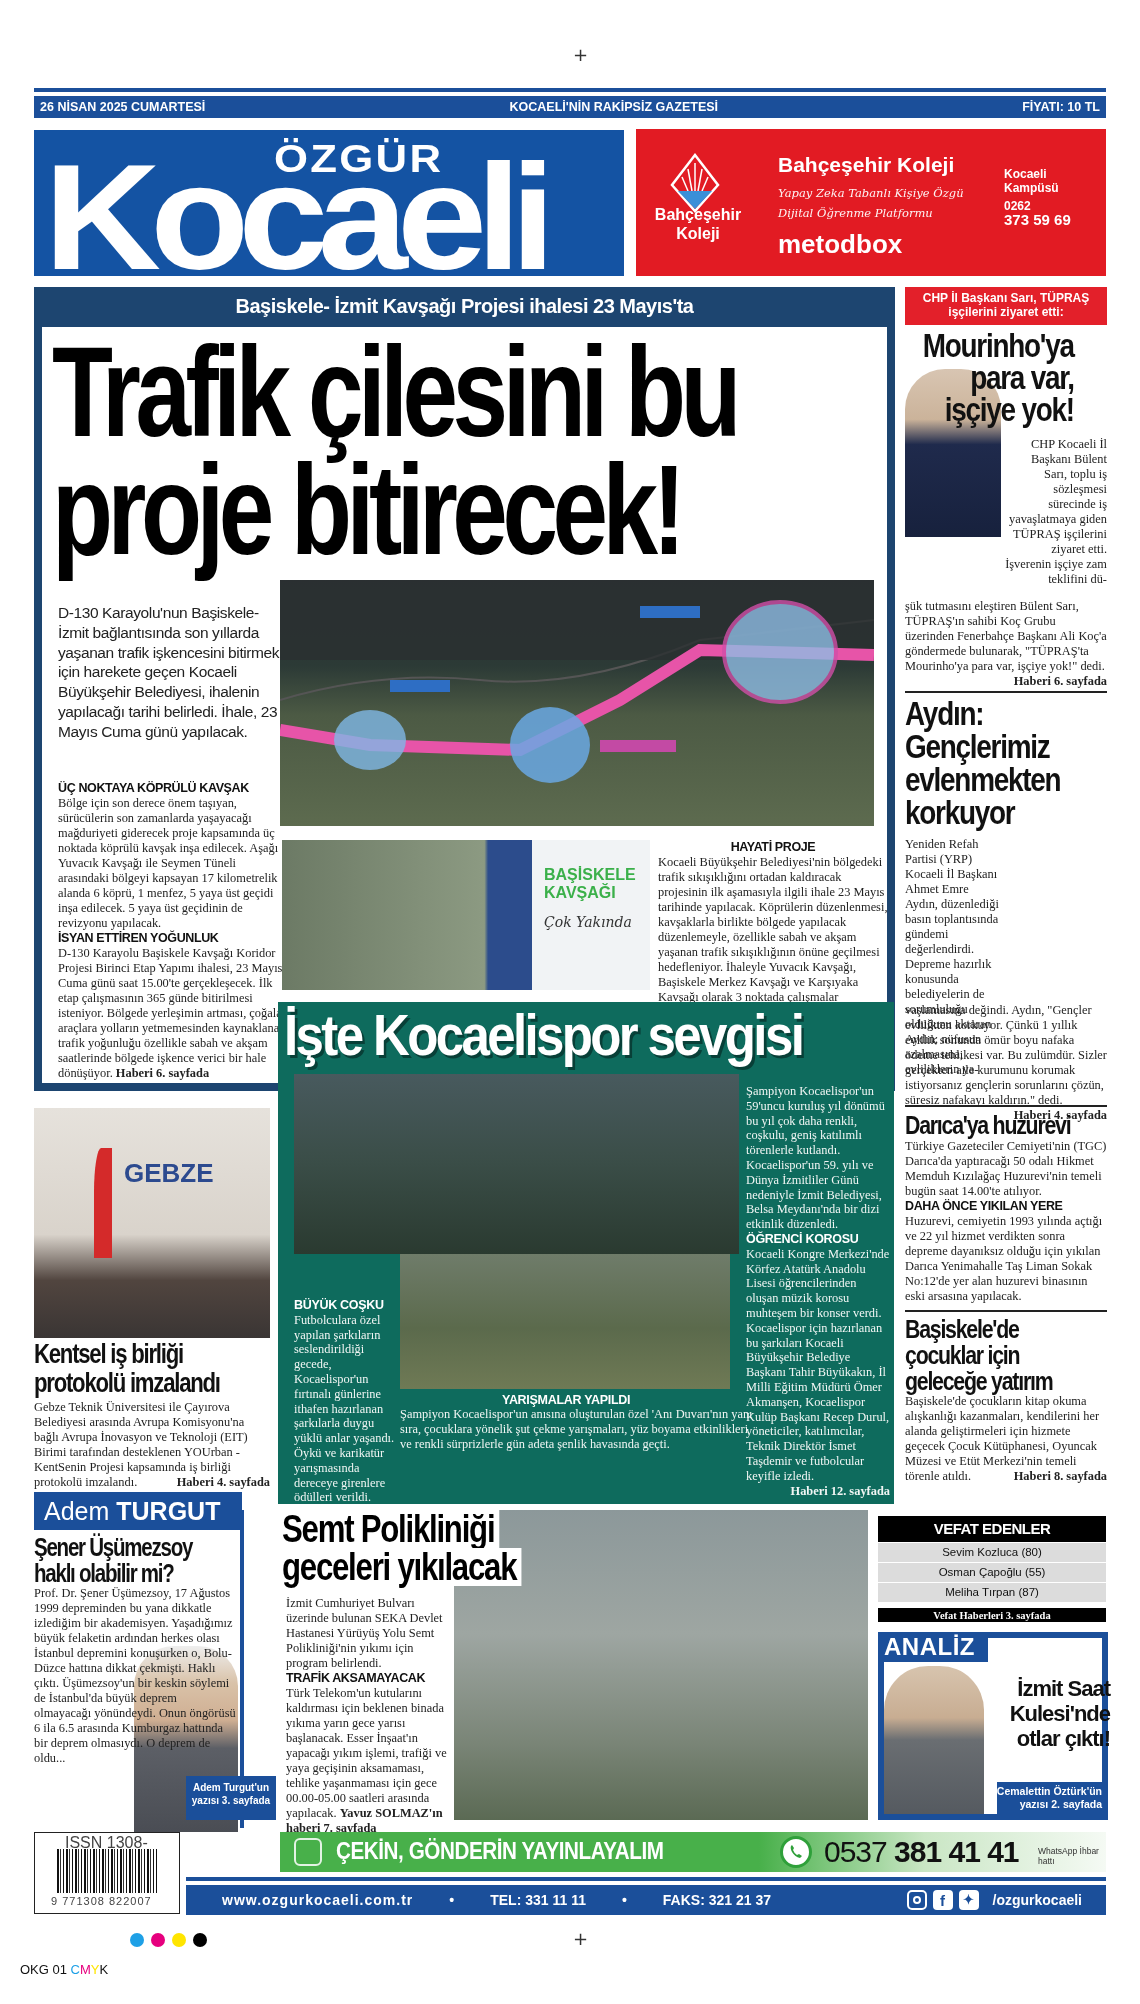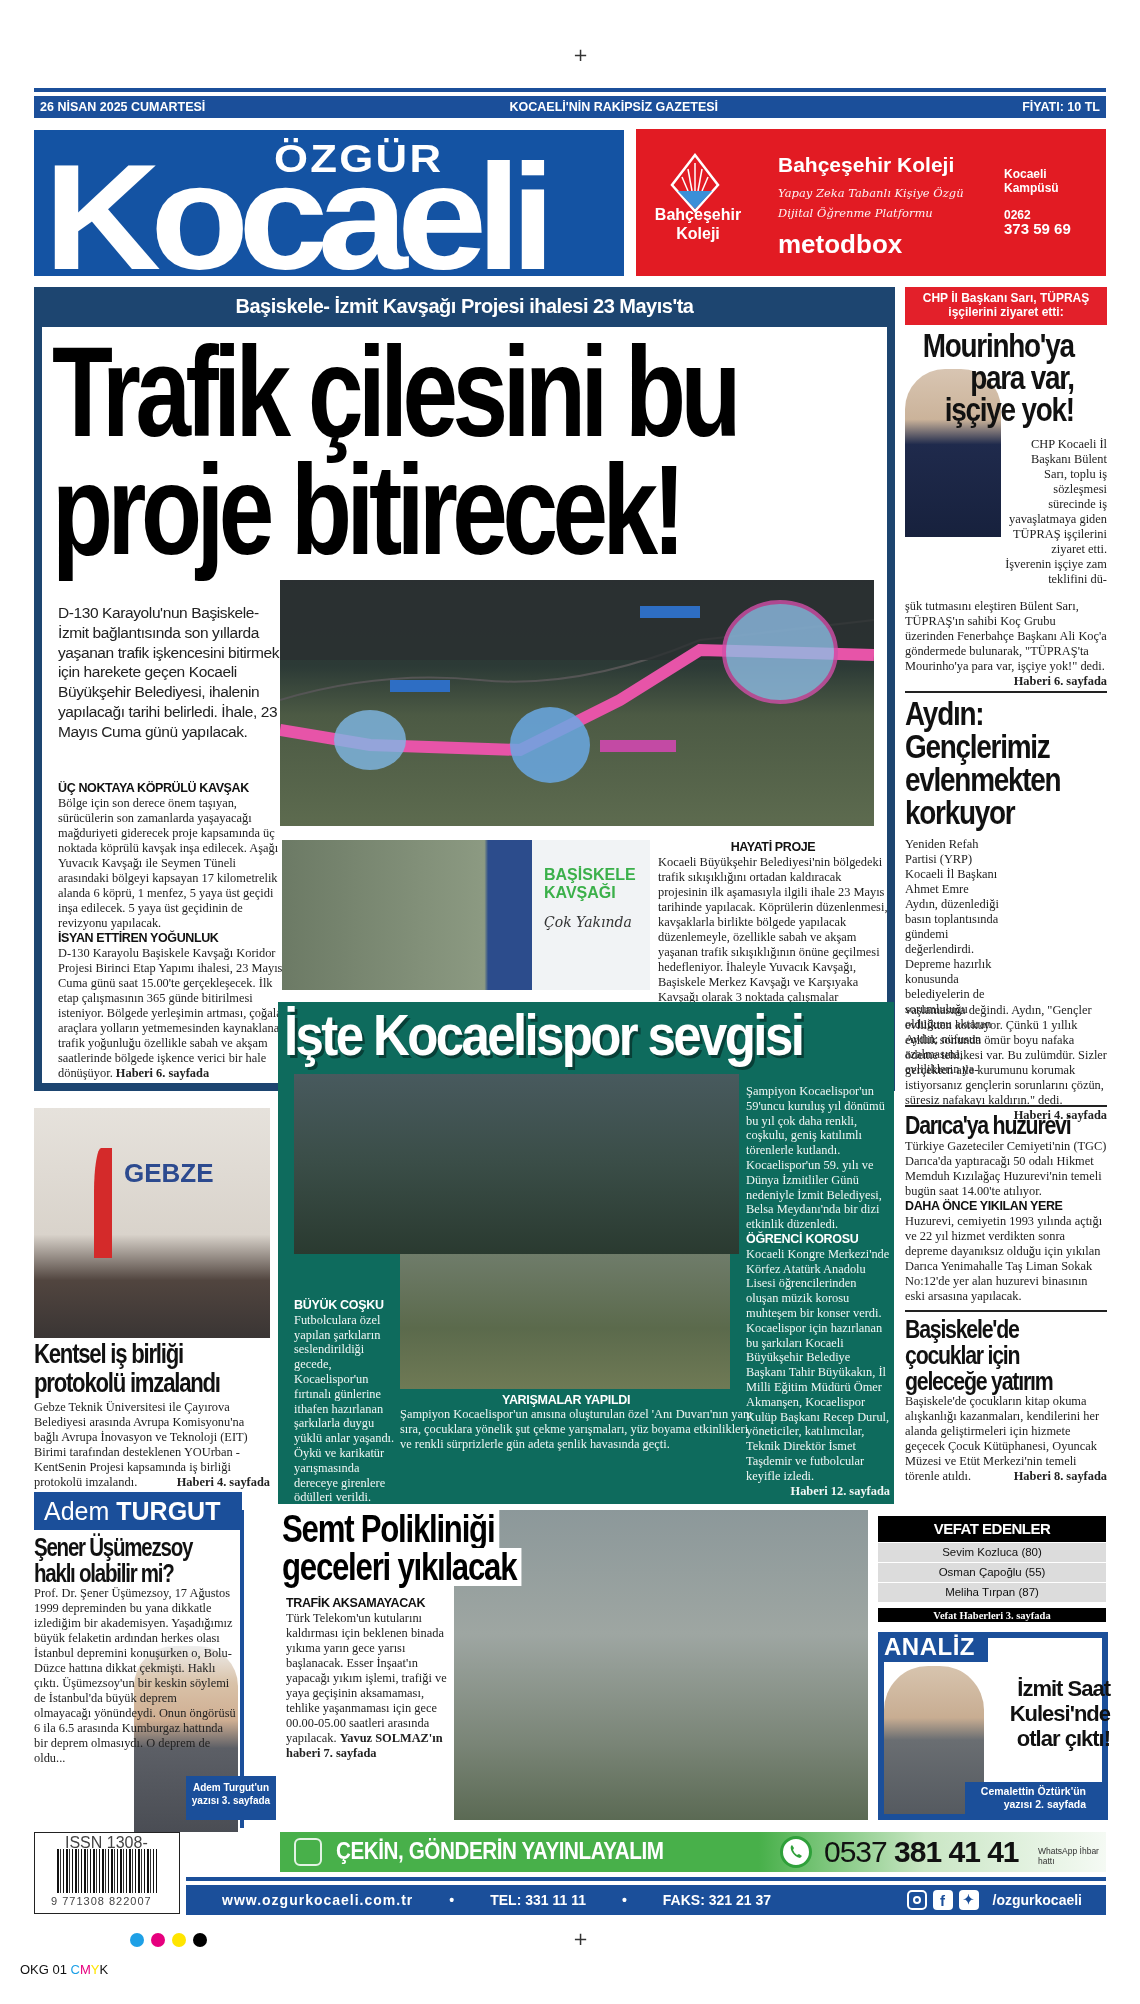--- a/index.html
+++ b/index.html
@@ -64,21 +64,21 @@
 #semt .ph{position:absolute;left:172px;top:0;width:414px;height:310px;background:linear-gradient(180deg,#8c989a 0%,#9ea6a2 40%,#7a8577 75%,#5b6a54 100%)}
 
 #vefat{left:878px;top:1516px;width:228px}
 #vefat .hd{background:#000;color:#fff;font-family:"Liberation Sans",sans-serif;font-weight:700;text-align:center;font-size:15px;height:26px;line-height:26px;letter-spacing:-0.5px}
 #vefat .row{background:#dcdcdc;text-align:center;font-family:"Liberation Sans",sans-serif;font-size:11.5px;height:19px;line-height:19px;margin-top:1px;color:#111}
 #vefat .ft{background:#000;color:#fff;font-family:"Liberation Serif",serif;font-weight:700;text-align:center;font-size:10.5px;height:14px;line-height:15px;margin-top:6px}
 #analiz{left:878px;top:1632px;width:230px;height:188px;border:6px solid #1b4f9a;border-top:none;background:#fff}
 #analiz .tag{position:absolute;left:-6px;top:0;width:110px;height:30px;background:#1b4f9a;color:#fff;font-family:"Liberation Sans",sans-serif;font-weight:900;font-size:24px;line-height:30px;padding-left:6px;letter-spacing:0.5px}
 #analiz .topline{position:absolute;left:104px;top:0;right:-6px;height:6px;background:#1b4f9a}
 #analiz .h{position:absolute;left:110px;top:44px;width:116px;text-align:right;font-family:"Liberation Sans",sans-serif;font-weight:900;font-size:22px;line-height:25px;letter-spacing:-1px}
-#analiz .ref{position:absolute;right:0;bottom:0;background:#1b4f9a;color:#fff;font-family:"Liberation Sans",sans-serif;font-weight:700;font-size:10.5px;line-height:13px;padding:3px 16px;text-align:right;float:none}
+#analiz .ref{position:absolute;right:0;bottom:0;background:#1b4f9a;color:#fff;font-family:"Liberation Sans",sans-serif;font-weight:700;font-size:10.5px;line-height:13px;padding:3px 0;text-align:right;float:none}
 #analiz .person{position:absolute;left:0;top:34px;width:100px;height:148px;background:linear-gradient(180deg,#d7c4ae 0%,#c8ad92 35%,#6a6e72 50%,#555a60 100%);border-radius:44px 44px 0 0}
 
 #banner{left:280px;top:1832px;width:826px;height:40px;background:linear-gradient(90deg,#48b04a 0%,#48b04a 58%,#c9e6c4 78%,#f5faf4 100%);}
 #banner .t{position:absolute;left:56px;top:5px;color:#fff;font-family:"Liberation Sans",sans-serif;font-weight:900;font-size:24px;letter-spacing:-0.5px;white-space:nowrap;transform:scaleX(0.86);transform-origin:left top}
 #banner .ph{position:absolute;left:544px;top:3px;font-family:"Liberation Sans",sans-serif;font-size:30px;color:#111;white-space:nowrap;letter-spacing:-1px}
 #banner .ph b{font-weight:900}
 #banner .wa{position:absolute;left:500px;top:4px;width:32px;height:32px;border-radius:50%;border:3px solid #2fa03a;background:#fff}
 #banner .small{position:absolute;left:758px;top:14px;font-family:"Liberation Sans",sans-serif;font-size:8.5px;color:#333}
 #banner .hand{position:absolute;left:14px;top:6px;width:28px;height:28px;border:2px solid #fff;border-radius:6px;opacity:.85}
 #footbar{left:186px;top:1877px;width:920px;height:38px;border-top:4px solid #1b4f9a}
@@ -120,21 +120,21 @@
   </svg>
   <div class="bname">Bahçeşehir Koleji</div>
   <div class="title">Bahçeşehir Koleji</div>
   <div class="script">
     <div>Yapay Zeka Tabanlı Kişiye Özgü</div>
     <div>Dijital Öğrenme Platformu</div>
   </div>
   <div class="metod">metodbox</div>
   <div class="campus">
     <div style="width:60px">Kocaeli Kampüsü</div>
-    <div style="margin-top:13px">0262</div>
+    <div style="margin-top:4px">0262</div>
     <div class="phone">373 59 69</div>
   </div>
 </div>
 
 <div id="main" class="abs">
   <div class="kicker">Başiskele- İzmit Kavşağı Projesi ihalesi 23 Mayıs'ta</div>
   <div class="headline">
     <div>Trafik çilesini bu</div>
     <div>proje bitirecek!</div>
   </div>
@@ -259,20 +259,21 @@
 <div id="colframe" class="abs"></div>
 <div id="colref" class="abs">Adem Turgut'un yazısı 3. sayfada</div>
 
 <div id="semt" class="abs">
   <div class="ph photo"></div>
   <div class="rh" style="position:absolute;left:0;top:0;font-size:38px;line-height:38px;color:#000;background:transparent">
     <div style="background:#fff;display:inline-block;padding-right:6px">Semt Polikliniği</div><br>
     <div style="background:#fff;display:inline-block;padding-right:6px">geceleri yıkılacak</div>
   </div>
   <div style="position:absolute;left:4px;top:86px;width:164px">
+    <div class="body-txt">İzmit Cumhuriyet Bulvarı üzerinde bulunan SEKA Devlet Hastanesi Yürüyüş Yolu Semt Polikliniği'nin yıkımı için program belirlendi.</div>
     <div class="subhead">TRAFİK AKSAMAYACAK</div>
     <div class="body-txt"><span>Türk Telekom'un kutularını kaldırması için beklenen binada yıkıma yarın gece yarısı başlanacak. Esser İnşaat'ın yapacağı yıkım işlemi, trafiği ve yaya geçişinin aksamaması, tehlike yaşanmaması için gece 00.00-05.00 saatleri arasında yapılacak.</span> <b>Yavuz SOLMAZ'ın haberi 7. sayfada</b></div>
   </div>
 </div>
 
 <div id="vefat" class="abs">
   <div class="hd">VEFAT EDENLER</div>
   <div class="row">Sevim Kozluca (80)</div>
   <div class="row">Osman Çapoğlu (55)</div>
   <div class="row">Meliha Tırpan (87)</div>

